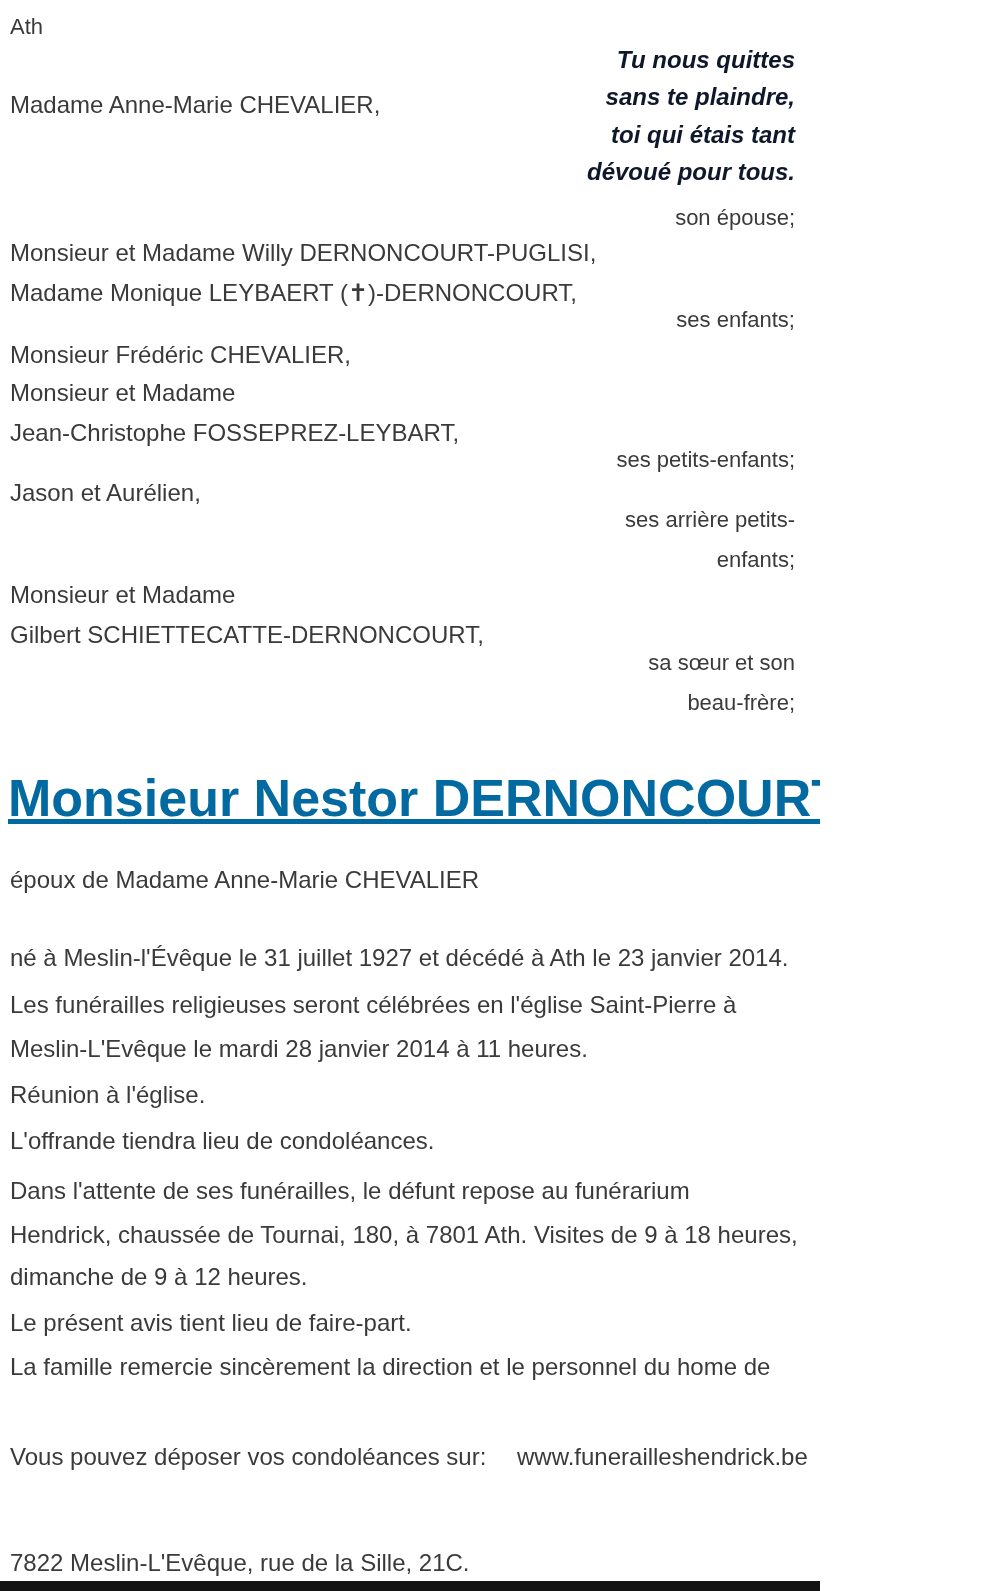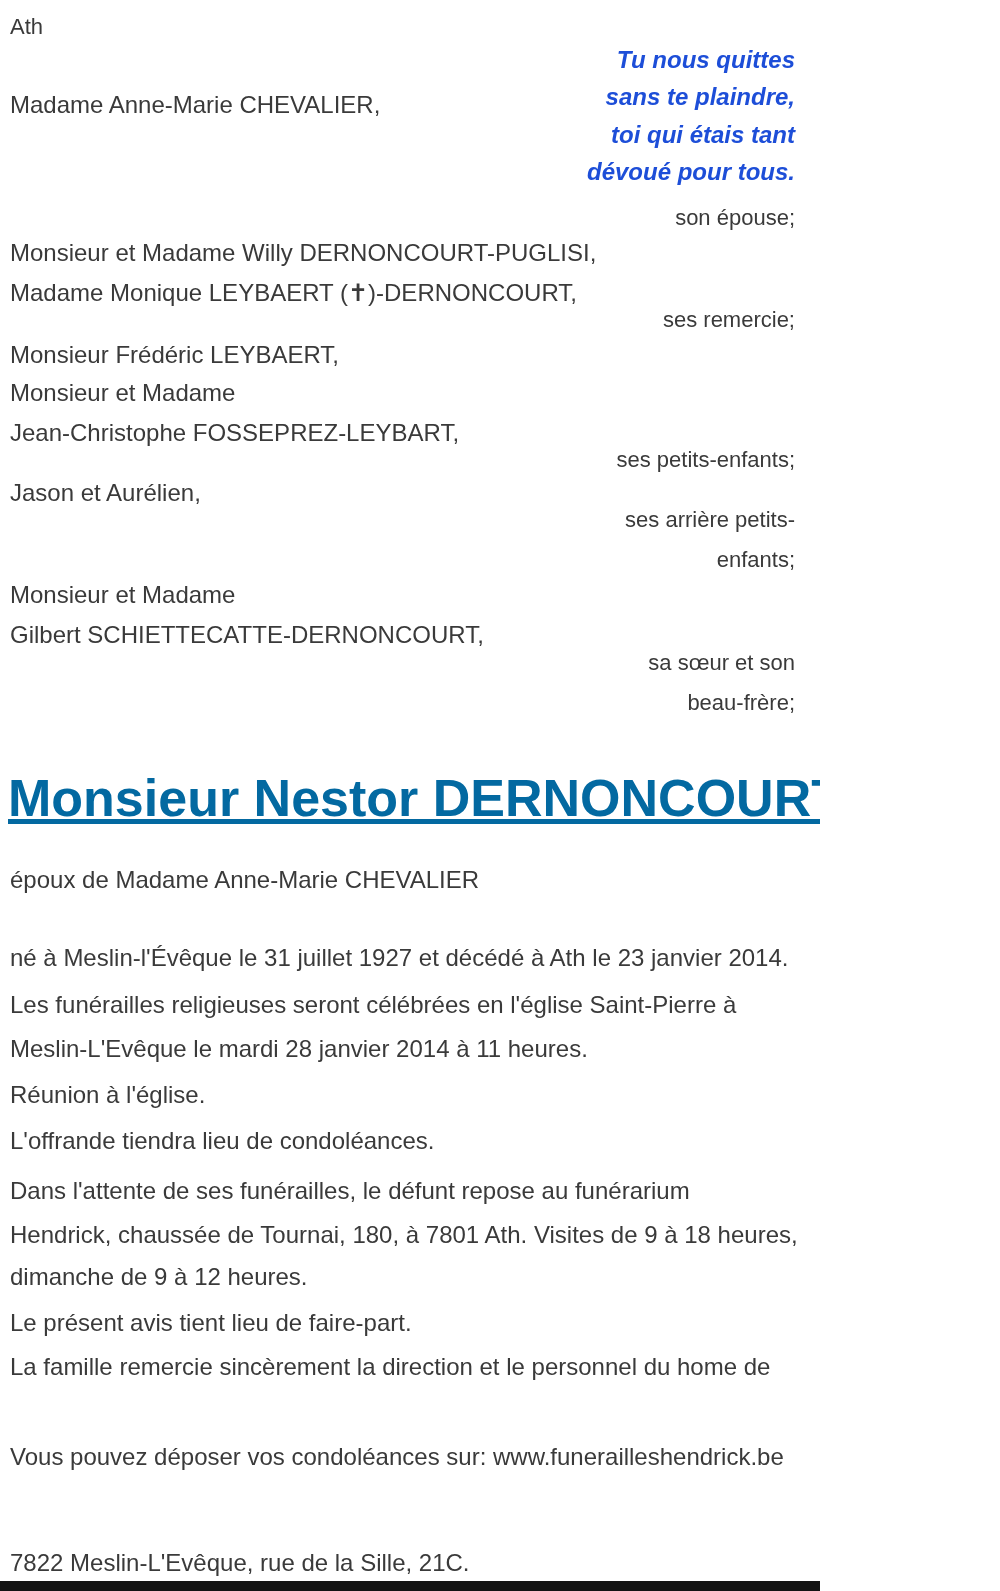--- a/index.html
+++ b/index.html
@@ -32,60 +32,60 @@
   .rel.wrap { white-space: normal; }
   
   .quote {
     position: absolute;
     right: 25px;
     font-size: 24px;
     font-weight: 700;
     font-style: italic;
     text-align: right;
     white-space: nowrap;
-    color: #1d4ed8;
+    color: #0f172a;
   }
   .title {
     position: absolute;
     left: 8px;
     font-size: 52px;
     font-weight: 700;
     color: #0369a1;
     white-space: nowrap;
     text-decoration: underline;
   }
   .small { font-size: 22px; }
   .footer-bar {
     position: absolute;
     left: 0; right: 0; bottom: 0;
     height: 10px;
     background: #131313;
   }
-  .url { color: #3a3a3a; }
+  .url { color: #3a3a3a; margin-left: 24px; }
 </style>
 </head>
 <body>
 
 <div class="page">
 
   <div class="ln small" style="top:12px">Ath</div>
 
   <div class="quote" style="top:46px">Tu nous quittes</div>
   <div class="quote" style="top:83px">sans te plaindre,</div>
   <div class="quote" style="top:121px">toi qui étais tant</div>
   <div class="quote" style="top:158px">dévoué pour tous.</div>
 
   <div class="ln" style="top:90px">Madame Anne-Marie CHEVALIER,</div>
   <div class="rel" style="top:198px">son épouse;</div>
 
   <div class="ln" style="top:278px">Madame Monique LEYBAERT (✝)-DERNONCOURT,</div>
   <div class="ln" style="top:238px">Monsieur et Madame Willy DERNONCOURT-PUGLISI,</div>
-  <div class="rel" style="top:300px">ses remercie;</div>
+  <div class="rel" style="top:300px">ses enfants;</div>
 
-  <div class="ln" style="top:340px">Monsieur Frédéric LEYBAERT,</div>
+  <div class="ln" style="top:340px">Monsieur Frédéric CHEVALIER,</div>
   <div class="ln" style="top:378px">Monsieur et Madame</div>
   <div class="ln" style="top:418px">Jean-Christophe FOSSEPREZ-LEYBART,</div>
   <div class="rel" style="top:440px">ses petits-enfants;</div>
 
   <div class="ln" style="top:478px">Jason et Aurélien,</div>
   <div class="rel wrap" style="top:500px;width:240px">ses arrière petits-enfants;</div>
 
   <div class="ln" style="top:580px">Monsieur et Madame</div>
   <div class="ln" style="top:620px">Gilbert SCHIETTECATTE-DERNONCOURT,</div>
   <div class="rel wrap" style="top:643px;width:170px">sa sœur et son beau-frère;</div>

